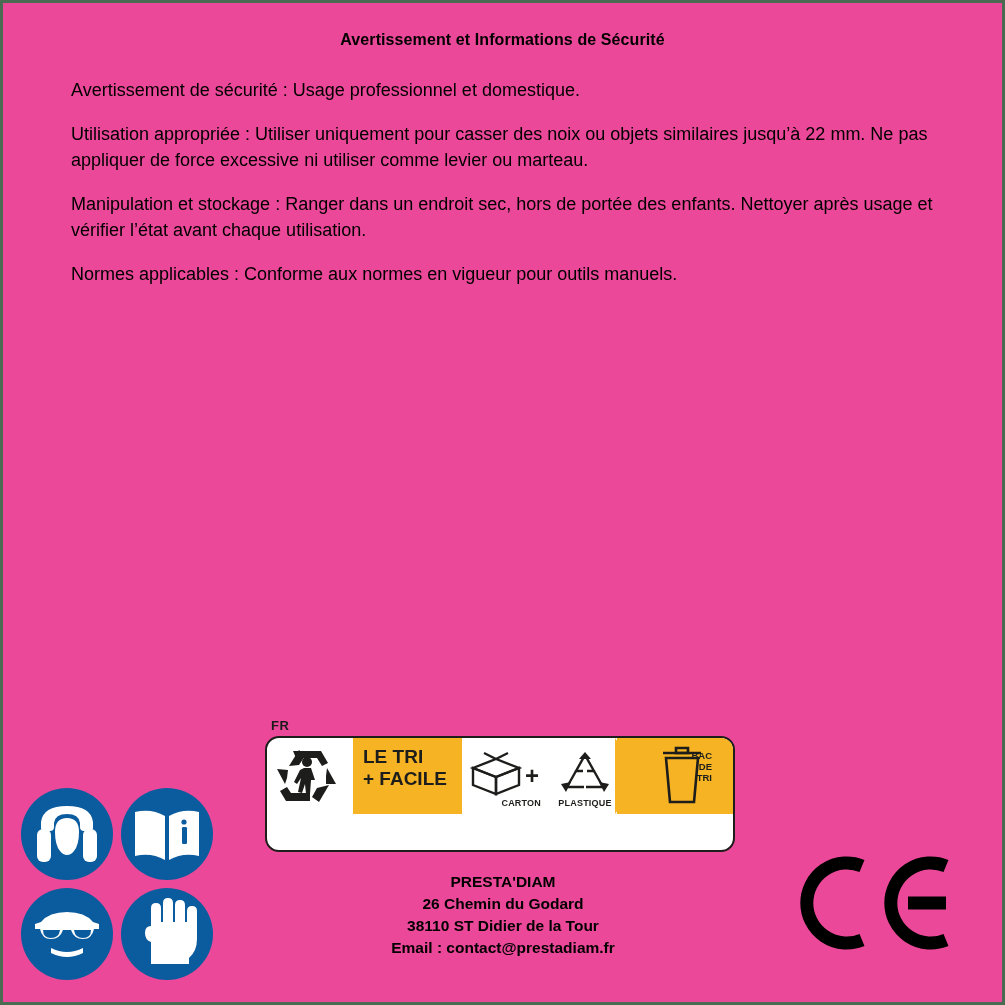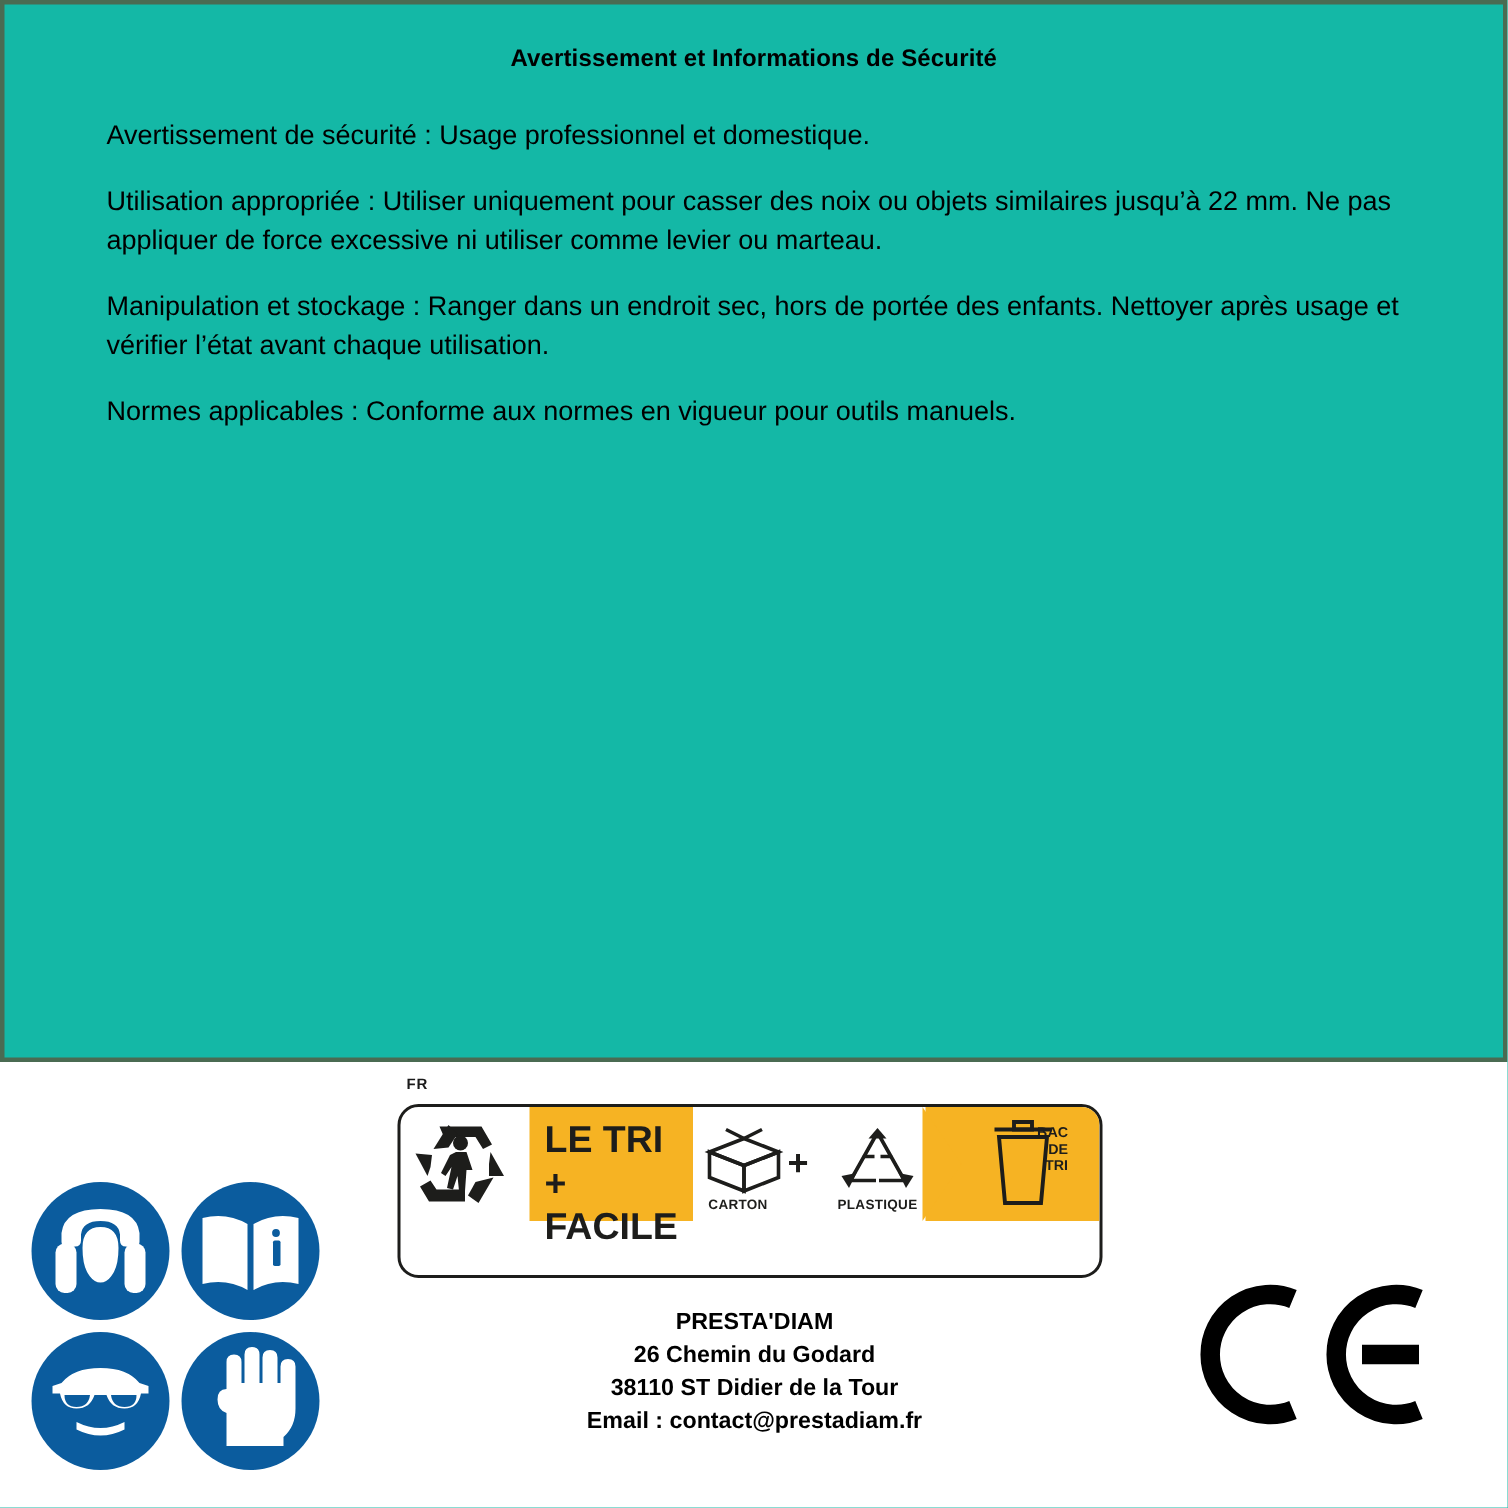--- a/index.html
+++ b/index.html
@@ -11,23 +11,23 @@
     height: 1005px;
     background: #ffffff;
     font-family: "Liberation Sans", sans-serif;
     color: #000000;
     overflow: hidden;
   }
   .page {
     position: relative;
     box-sizing: border-box;
     width: 1005px;
-    height: 708px;
+    height: 1005px;
     border: 3px solid #4a6b52;
-    background: #14b8a6;
+    background: #ec4899;
   }
   .doc-title {
     text-align: center;
     font-size: 16px;
     font-weight: bold;
     margin-top: 28px;
     letter-spacing: 0.1px;
   }
   .body-text {
     margin: 28px 68px 0 68px;
@@ -71,21 +71,21 @@
     position: absolute;
     left: 262px;
     top: 715px;
     width: 475px;
     height: 135px;
   }
   .triman-fr {
     position: absolute;
     left: 6px;
     top: 0px;
-    font-size: 10px;
+    font-size: 13px;
     font-weight: bold;
     color: #1a1a1a;
     letter-spacing: 0.5px;
   }
   .triman-box {
     position: absolute;
     left: 0;
     top: 18px;
     width: 466px;
     height: 112px;
@@ -120,21 +120,21 @@
     border-bottom: 38px solid transparent;
     border-left: 26px solid #f6b323;
   }
   .tri-text {
     position: absolute;
     left: 96px;
     top: 8px;
     width: 96px;
     color: #1d1d1b;
     font-weight: bold;
-    font-size: 25px;
+    font-size: 19px;
     line-height: 1.15;
     font-family: "Liberation Sans", sans-serif;
   }
   .tri-text .l2 {
     display: block;
   }
   .triman-caption {
     position: absolute;
     left: 0;
     top: 78px;
@@ -284,21 +284,21 @@
       </div>
 
       <svg width="66" height="50" viewBox="0 0 66 50" style="position:absolute;left:196px;top:10px;">
         <g fill="none" stroke="#1d1d1b" stroke-width="2.4">
           <path d="M10 20 l23 -9 l23 9 l-23 9 z"></path>
           <path d="M10 20 l0 17 l23 9 l0 -17 z"></path>
           <path d="M56 20 l0 17 l-23 9 l0 -17 z"></path>
           <path d="M21 5 l12 6 M45 5 l-12 6"></path>
         </g>
       </svg>
-      <div class="mat-label" style="left:192px; top:60px; width:66px;">CARTON</div>
+      <div class="mat-label" style="left:208px; top:60px; width:66px;text-align:right;">CARTON</div>
 
       <div class="plus-sign">+</div>
 
       <svg width="66" height="50" viewBox="0 0 66 50" style="position:absolute;left:285px;top:10px;">
         <g fill="none" stroke="#1d1d1b" stroke-width="2.4" stroke-linejoin="round">
           <path d="M33 7 l9 16 l-7 0 M33 7 l-9 16 l7 0"></path>
           <path d="M24 23 l-9 16 l8 0 M15 39 l17 0"></path>
           <path d="M42 23 l9 16 l-8 0 M51 39 l-17 0"></path>
         </g>
         <g fill="#1d1d1b">

